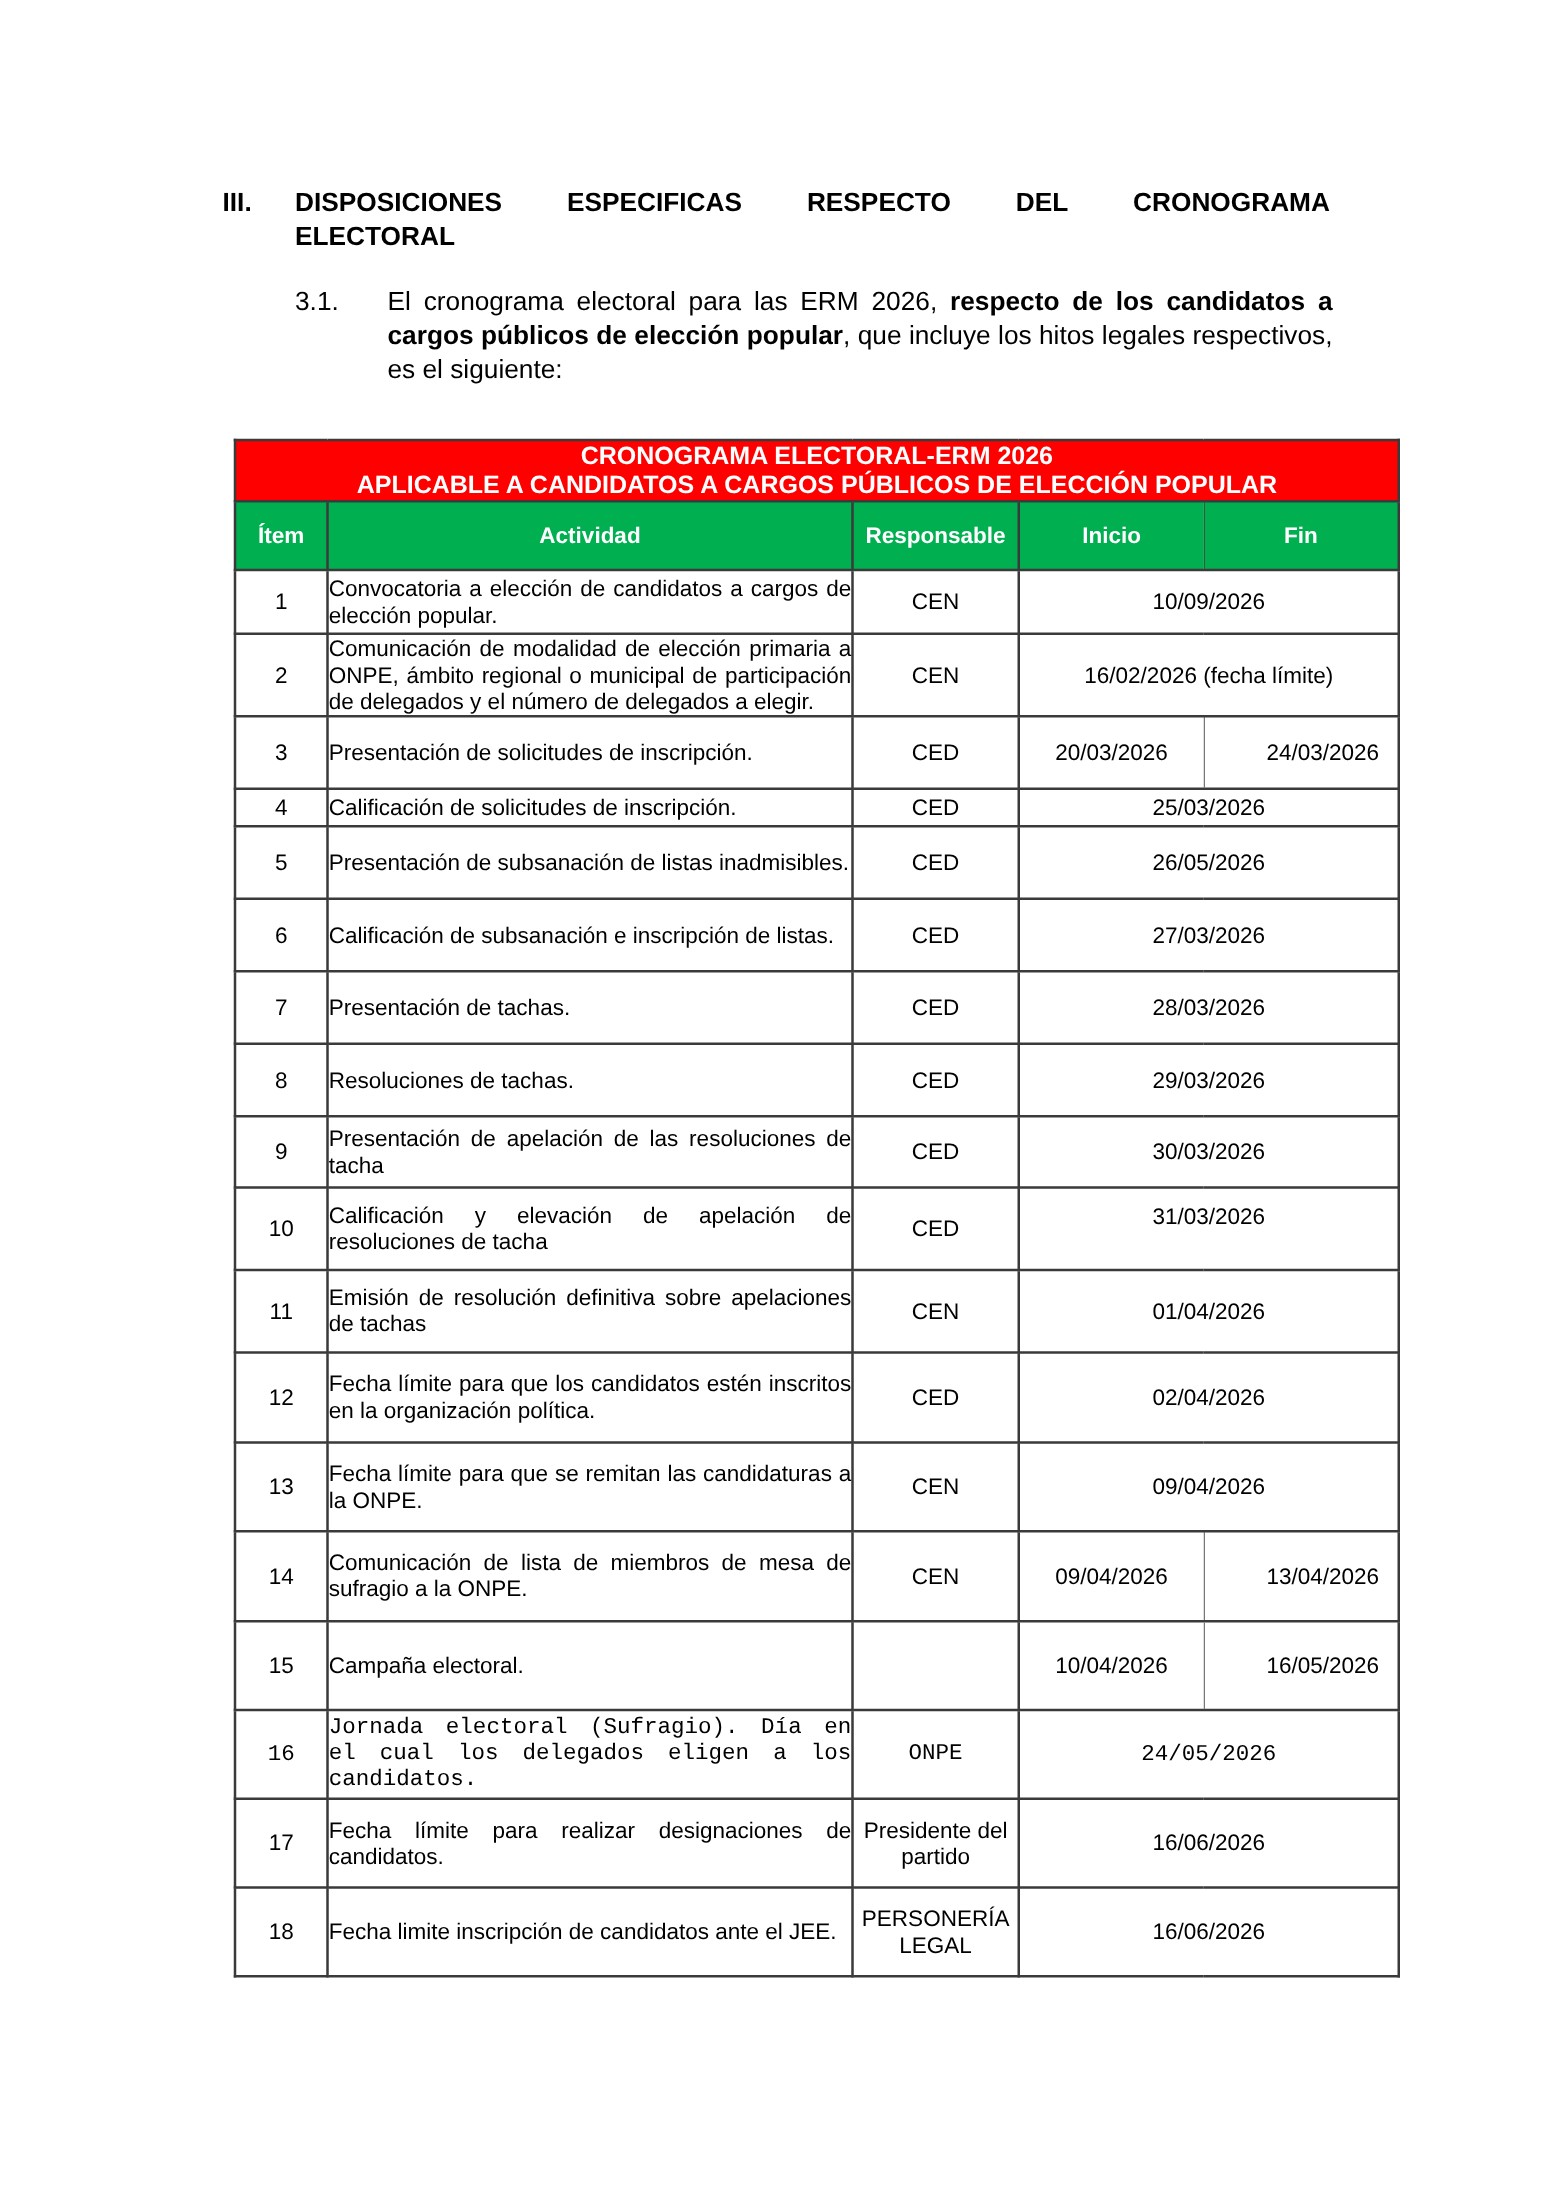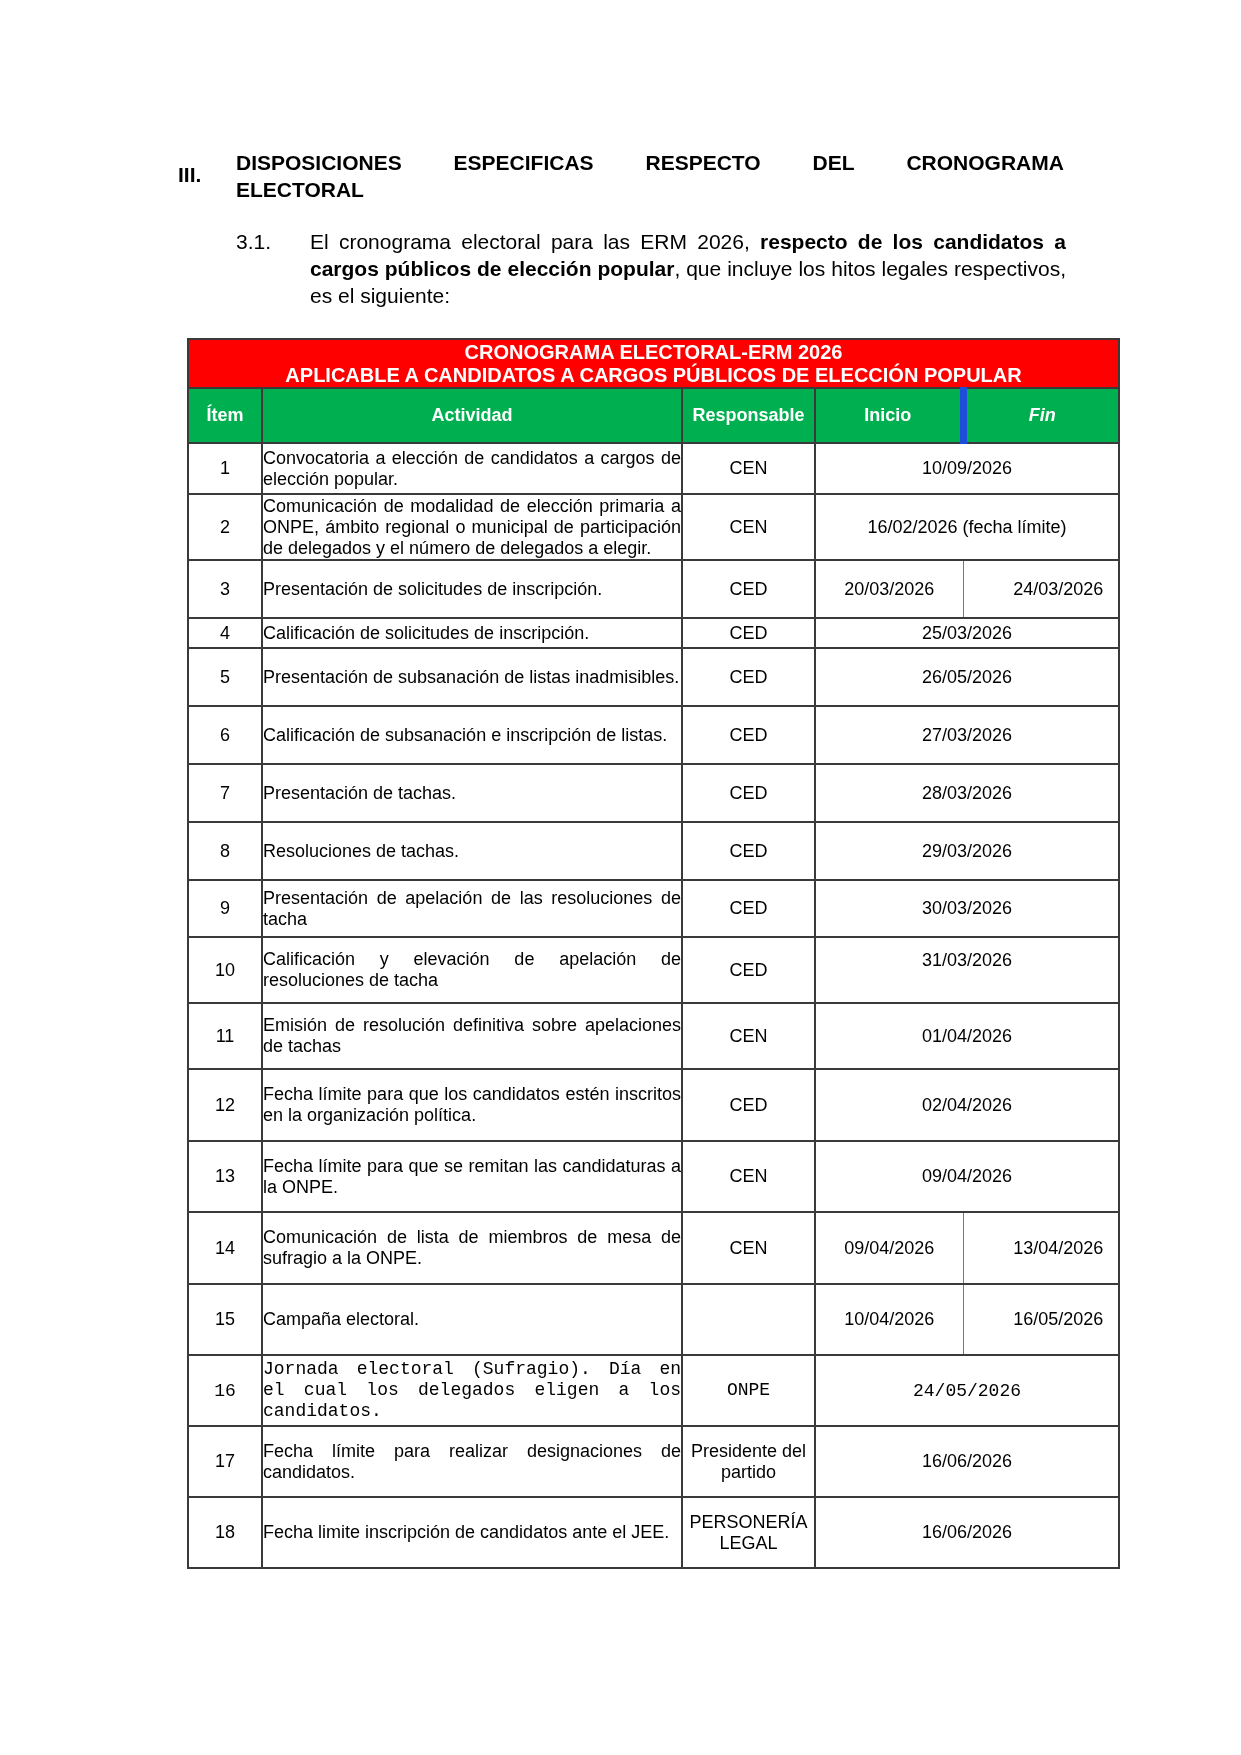--- a/index.html
+++ b/index.html
@@ -1,33 +1,33 @@
 <!DOCTYPE html>
 <html><head>
 <meta charset="utf-8">
 <style>
   html, body { margin: 0; padding: 0; background: #ffffff; }
   body { width: 1241px; height: 1755px; position: relative; overflow: hidden;
          font-family: "Liberation Sans", sans-serif; color: #000; }
   .heading { position: absolute; left: 178px; top: 149px; width: 888px;
              font-weight: bold; font-size: 21px; line-height: 27px; }
-  .heading .num { position: absolute; left: 0; top: 12px; }
+  .heading .num { position: absolute; left: 0; top: 0; }
   .heading .txt { position: absolute; left: 58px; width: 828px; text-align: justify; text-align-last: left; }
   .heading .line1 { display: flex; justify-content: space-between; }
   .para { position: absolute; left: 236px; top: 228px; width: 830px;
           font-size: 21px; line-height: 27px; }
   .para .num { position: absolute; left: 0; top: 0; }
   .para .txt { position: absolute; left: 74px; width: 756px; text-align: justify; }
-  table.crono { position: absolute; left: 187px; top: 338px; width: 931px;
+  table.crono { position: absolute; left: 187px; top: 351px; width: 931px;
                 border-collapse: collapse; table-layout: fixed; font-size: 18px; }
   table.crono td, table.crono th { border: 2px solid #3a3a3a; padding: 0; vertical-align: middle; }
   .title-cell { background: #FF0000; color: #fff; font-weight: bold; text-align: center;
                 font-size: 20px; line-height: 23px; height: 47px; padding-top: 1px; }
   .hdr th { background: #00B050; color: #fff; font-weight: bold; font-size: 18px; height: 53px; text-align: center; }
-  .hdr th.fin-h { border-left: 7px solid #1d4ed8; font-style: italic; }
+  .hdr th.fin-h { border-left: 1px solid #1d4ed8; }
   .hdr th.ini-h { border-right: 1px solid #2c5e3a; }
   td.c-item { text-align: center; }
   td.c-act { text-align: justify; line-height: 21px; padding-left: 1px; padding-right: 1px; }
   td.c-resp { text-align: center; line-height: 21px; }
   td.c-date { text-align: center; }
   td.c-date.split-l { border-right: 1px solid #777; }
   td.c-date.split-r { border-left: 1px solid #777; padding-left: 35px; }
   td.c-date.top { vertical-align: top; padding-top: 12px; }
 </style>
 </head>

